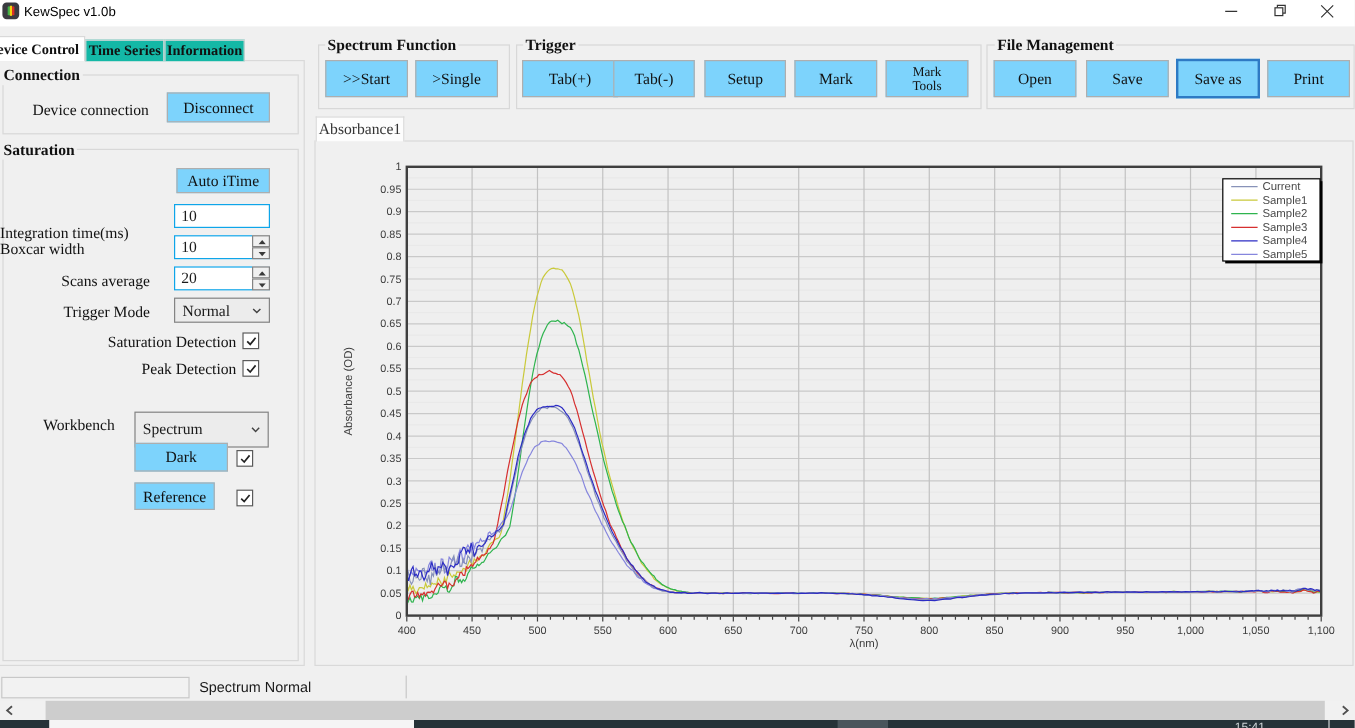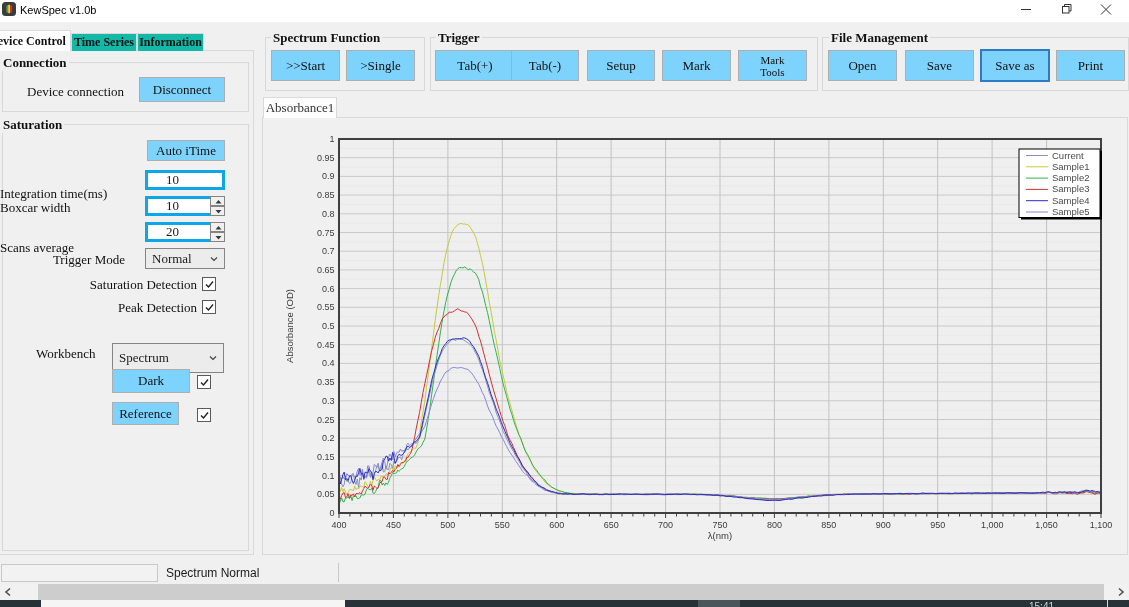--- a/index.html
+++ b/index.html
@@ -2,21 +2,21 @@
 <html><head><meta charset="utf-8">
 <style>
 *{margin:0;padding:0;box-sizing:border-box}
 html,body{width:1129px;height:607px;overflow:hidden}
 body{font-family:"Liberation Serif",serif;background:#f0f0f0;position:relative;color:#1a1a1a}
 .abs{position:absolute}
 .btn{position:absolute;background:#7dd3fc;border:1px solid #aeaeae;display:flex;align-items:center;justify-content:center;font-size:13px;color:#111}
 .grp{position:absolute;border:1px solid #d8d8d8}
 .grplbl{position:absolute;font-weight:bold;font-size:13px;background:#f0f0f0;padding:0 2px;color:#111;white-space:nowrap}
 .lbl{position:absolute;font-size:13px;white-space:nowrap;color:#111}
-.inp{position:absolute;background:#fff;border:3px solid #0ea5e9;font-size:13px;padding-left:18px;display:flex;align-items:center}
+.inp{position:absolute;background:#fff;border:1px solid #0ea5e9;font-size:13px;padding-left:5px;display:flex;align-items:center}
 .cb{position:absolute;width:14px;height:14px;background:#fff;border:1px solid #5a5a5a}
 .cb svg{position:absolute;left:1px;top:1px}
 .tab{position:absolute;font-weight:bold;font-size:12px;white-space:nowrap;display:flex;align-items:center;justify-content:center;border:1px solid #d9d9d9;background:#14b8a6;color:#111}
 .combo{position:absolute;background:#ececec;border:1px solid #848484;font-size:13px;display:flex;align-items:center;padding-left:6px}
 .chev{position:absolute;right:6px;top:50%;margin-top:-4px;width:8px;height:8px}
 .spin{position:absolute;width:15px;background:#f0f0f0}
 .spin div{position:absolute;left:0;width:15px;height:10px;border:1px solid #848484;background:#f0f0f0}
 .spin svg{position:absolute;left:3px}
 </style></head><body>
 
@@ -59,21 +59,21 @@
       <svg width="7" height="4" viewBox="0 0 7 4" style="top:3px;left:3.5px">
         <path d="M3.5 0 L6.5 3.5 H0.5 Z" fill="#3a3a3a"></path>
       </svg>
     </div>
     <div style="top:10px">
       <svg width="7" height="4" viewBox="0 0 7 4" style="top:3px;left:3.5px">
         <path d="M3.5 3.5 L6.5 0 H0.5 Z" fill="#3a3a3a"></path>
       </svg>
     </div>
   </div>
-<div class="lbl" style="left:0px;top:240px;width:125px;text-align:left;z-index:2">Scans average</div>
+<div class="lbl" style="left:0px;top:226px;width:125px;text-align:right;z-index:2">Scans average</div>
 <div class="inp" style="left:145px;top:222px;width:80px;height:20px;z-index:2">20</div>
 <div class="spin" style="left:210px;top:222px;height:20px;z-index:3">
     <div style="top:0">
       <svg width="7" height="4" viewBox="0 0 7 4" style="top:3px;left:3.5px">
         <path d="M3.5 0 L6.5 3.5 H0.5 Z" fill="#3a3a3a"></path>
       </svg>
     </div>
     <div style="top:10px">
       <svg width="7" height="4" viewBox="0 0 7 4" style="top:3px;left:3.5px">
         <path d="M3.5 3.5 L6.5 0 H0.5 Z" fill="#3a3a3a"></path>

